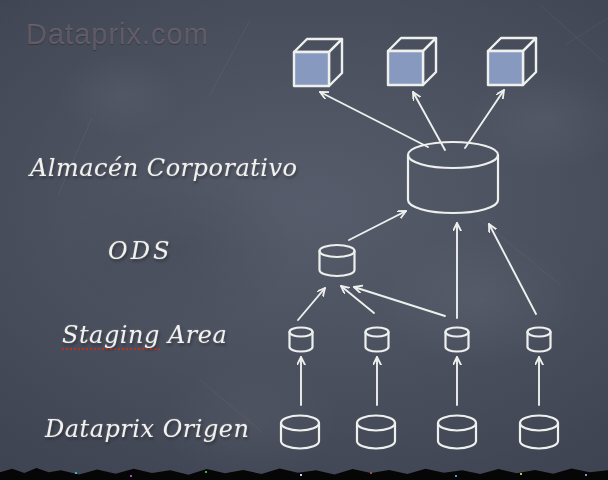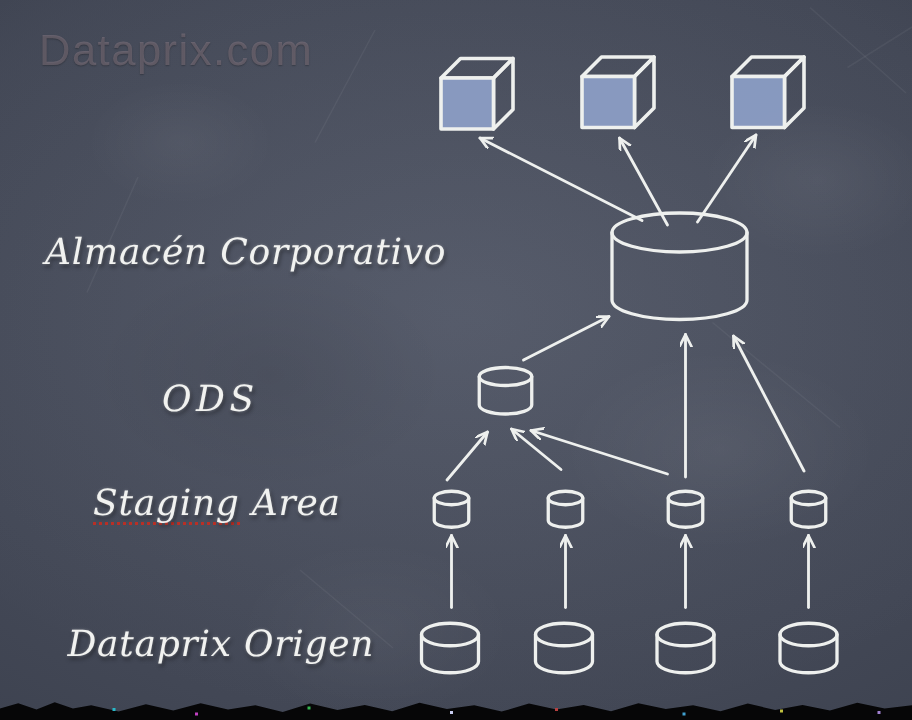--- a/index.html
+++ b/index.html
@@ -34,21 +34,21 @@
     font-family: "DejaVu Serif", serif;
     font-style: italic;
     font-size: 24px;
     color: #f1f2f0;
     letter-spacing: 0.5px;
     white-space: nowrap;
     text-shadow: 0 0 2px rgba(255,255,255,0.30), 1px 2px 3px rgba(0,0,0,0.45);
   }
   #label-data-marts { left: 68px;  top: 56px; }
   #label-almacen    { left: 30px;  top: 154px; }
-  #label-ods        { left: 108px; top: 252px; letter-spacing: 3px; }
+  #label-ods        { left: 108px; top: 237px; letter-spacing: 3px; }
   #label-staging    { left: 62px;  top: 321px; text-align: center; }
   #label-origen     { left: 45px;  top: 415px; }
   .misspell {
     background-image: repeating-linear-gradient(90deg, rgba(190,46,35,0.95) 0 2px, rgba(190,46,35,0) 2px 4px);
     background-repeat: repeat-x;
     background-position: 0 100%;
     background-size: 4px 2px;
     padding-bottom: 1px;
   }
   #diagram { position: absolute; inset: 0; }

